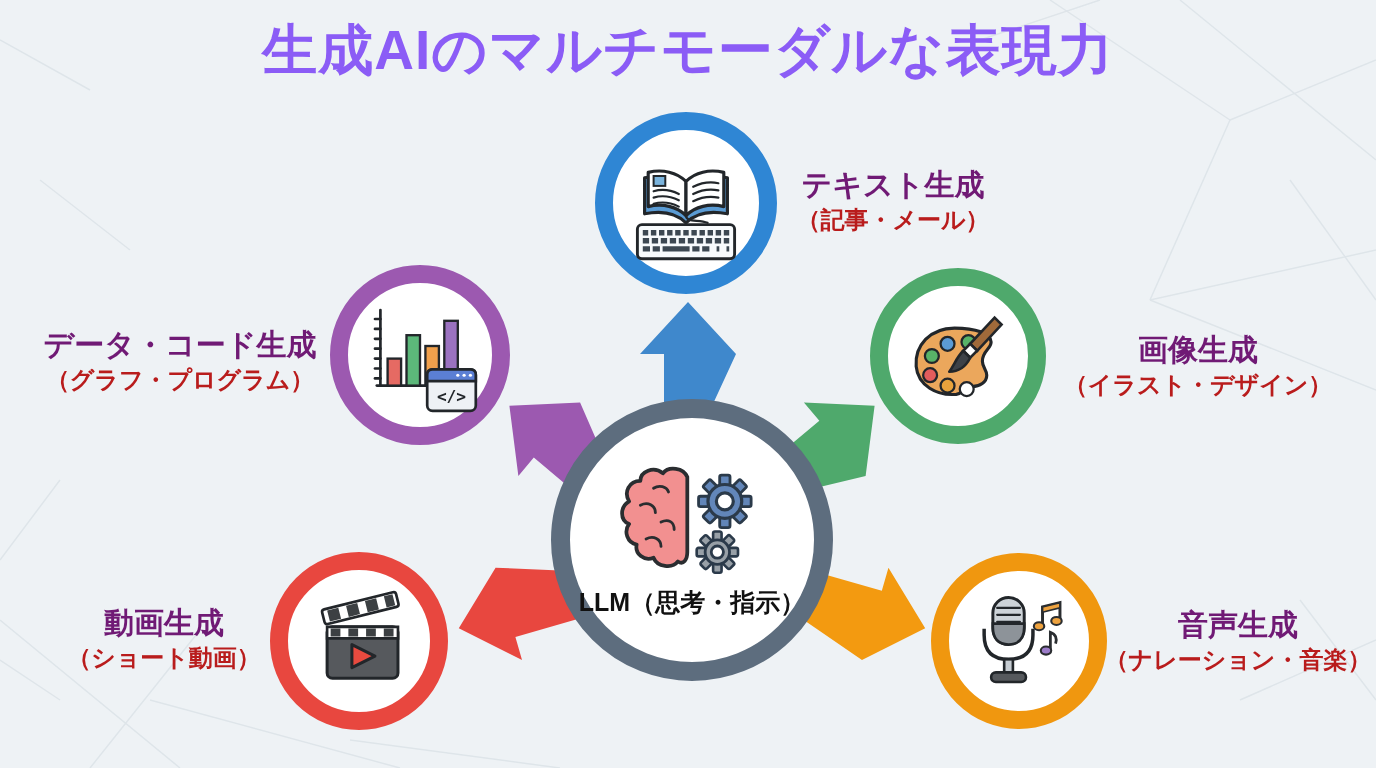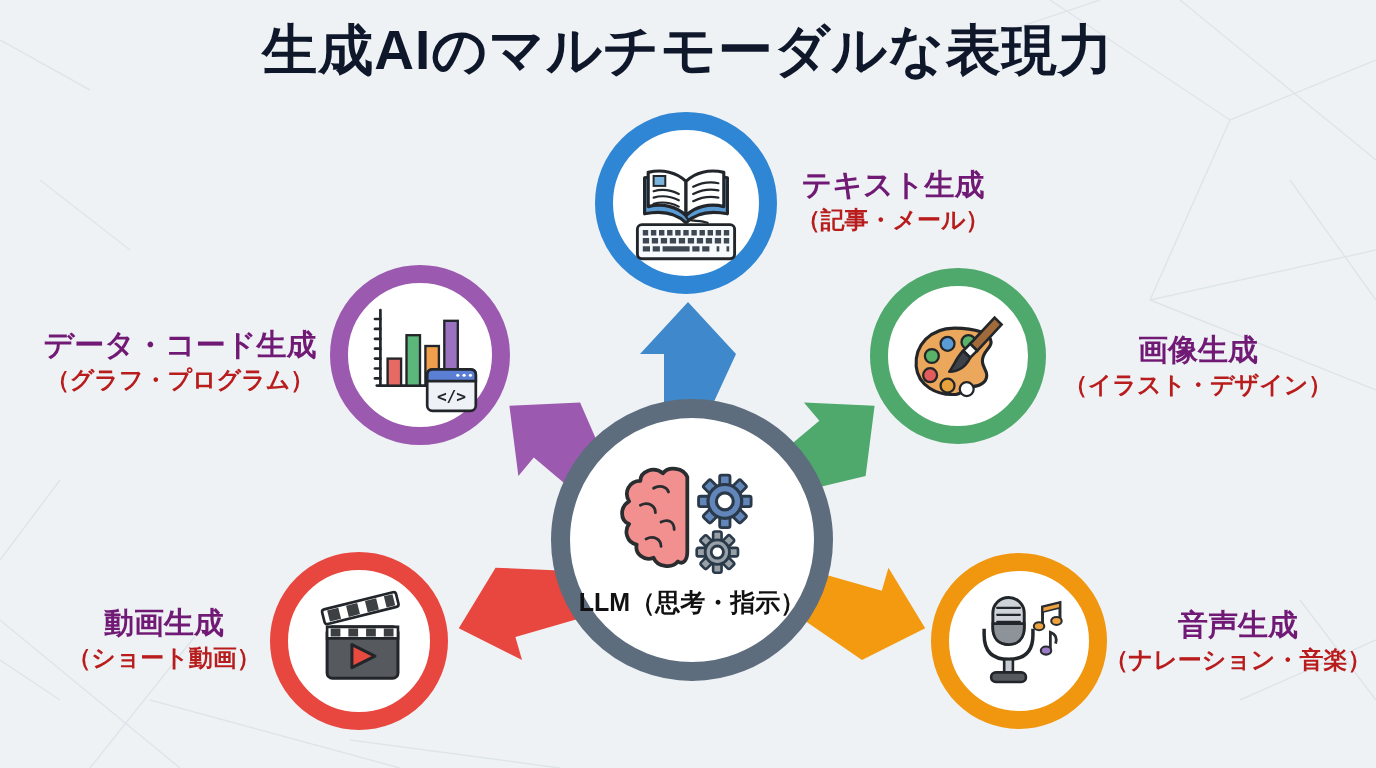--- a/index.html
+++ b/index.html
@@ -7,21 +7,21 @@
     width:1376px;height:768px;overflow:hidden;
     background:#eef2f5;
     font-family:"Liberation Sans","DejaVu Sans",sans-serif;
     color:#111;
   }
   #canvas{position:relative;width:1376px;height:768px;background:#eef2f5;}
   .bg-lines{position:absolute;left:0;top:0;z-index:0;}
   .arrow-layer{position:absolute;left:0;top:0;z-index:1;}
   .page-title{
     position:absolute;left:0;top:14px;width:100%;z-index:3;
-    text-align:center;font-size:55px;font-weight:900;letter-spacing:1px;color:#0f172a;
+    text-align:center;font-size:55px;font-weight:900;letter-spacing:1px;color:#8b5cf6;
   }
   .node{
     position:absolute;border-radius:50%;background:#ffffff;
     border:18px solid #999;box-sizing:border-box;z-index:2;
     display:flex;align-items:center;justify-content:center;
   }
   .node-center{
     border-width:19px;flex-direction:column;z-index:2;
   }
   .center-label{

